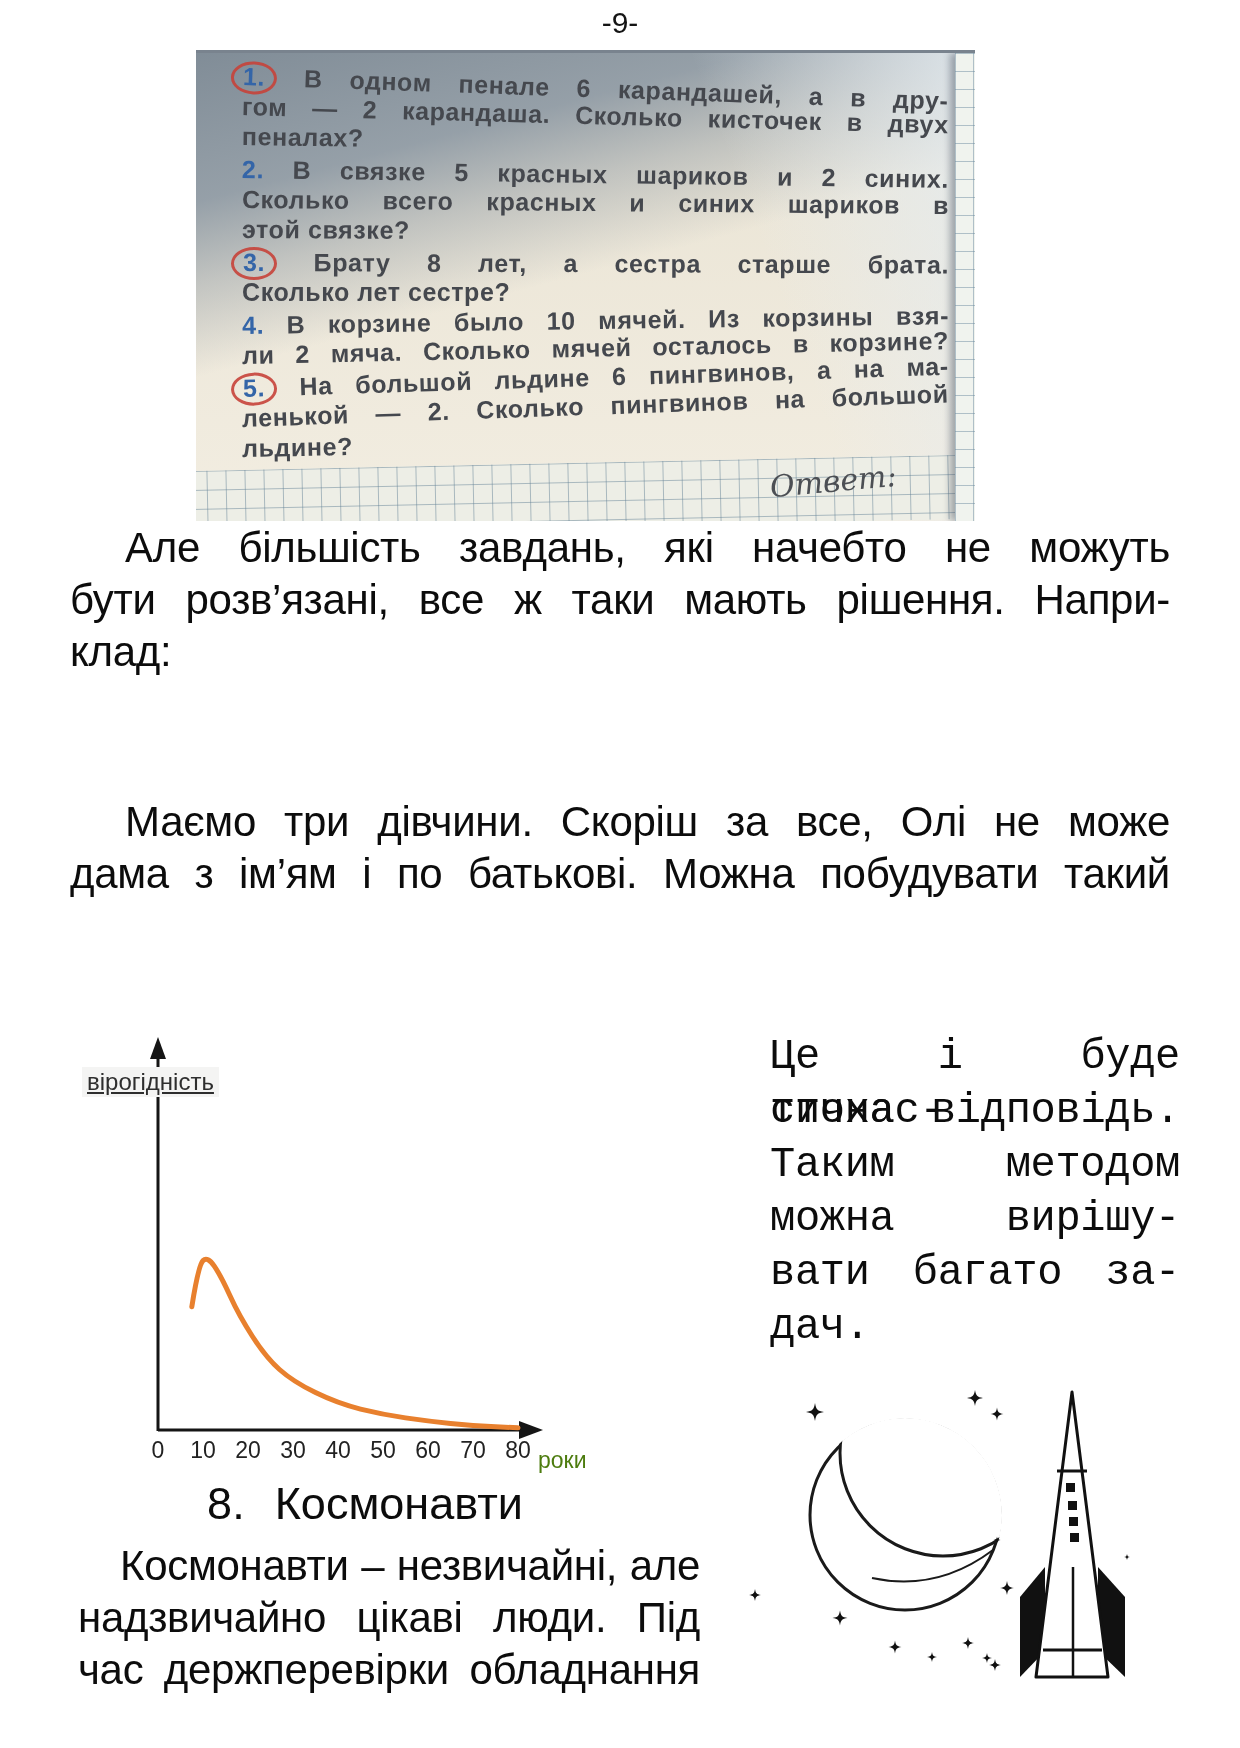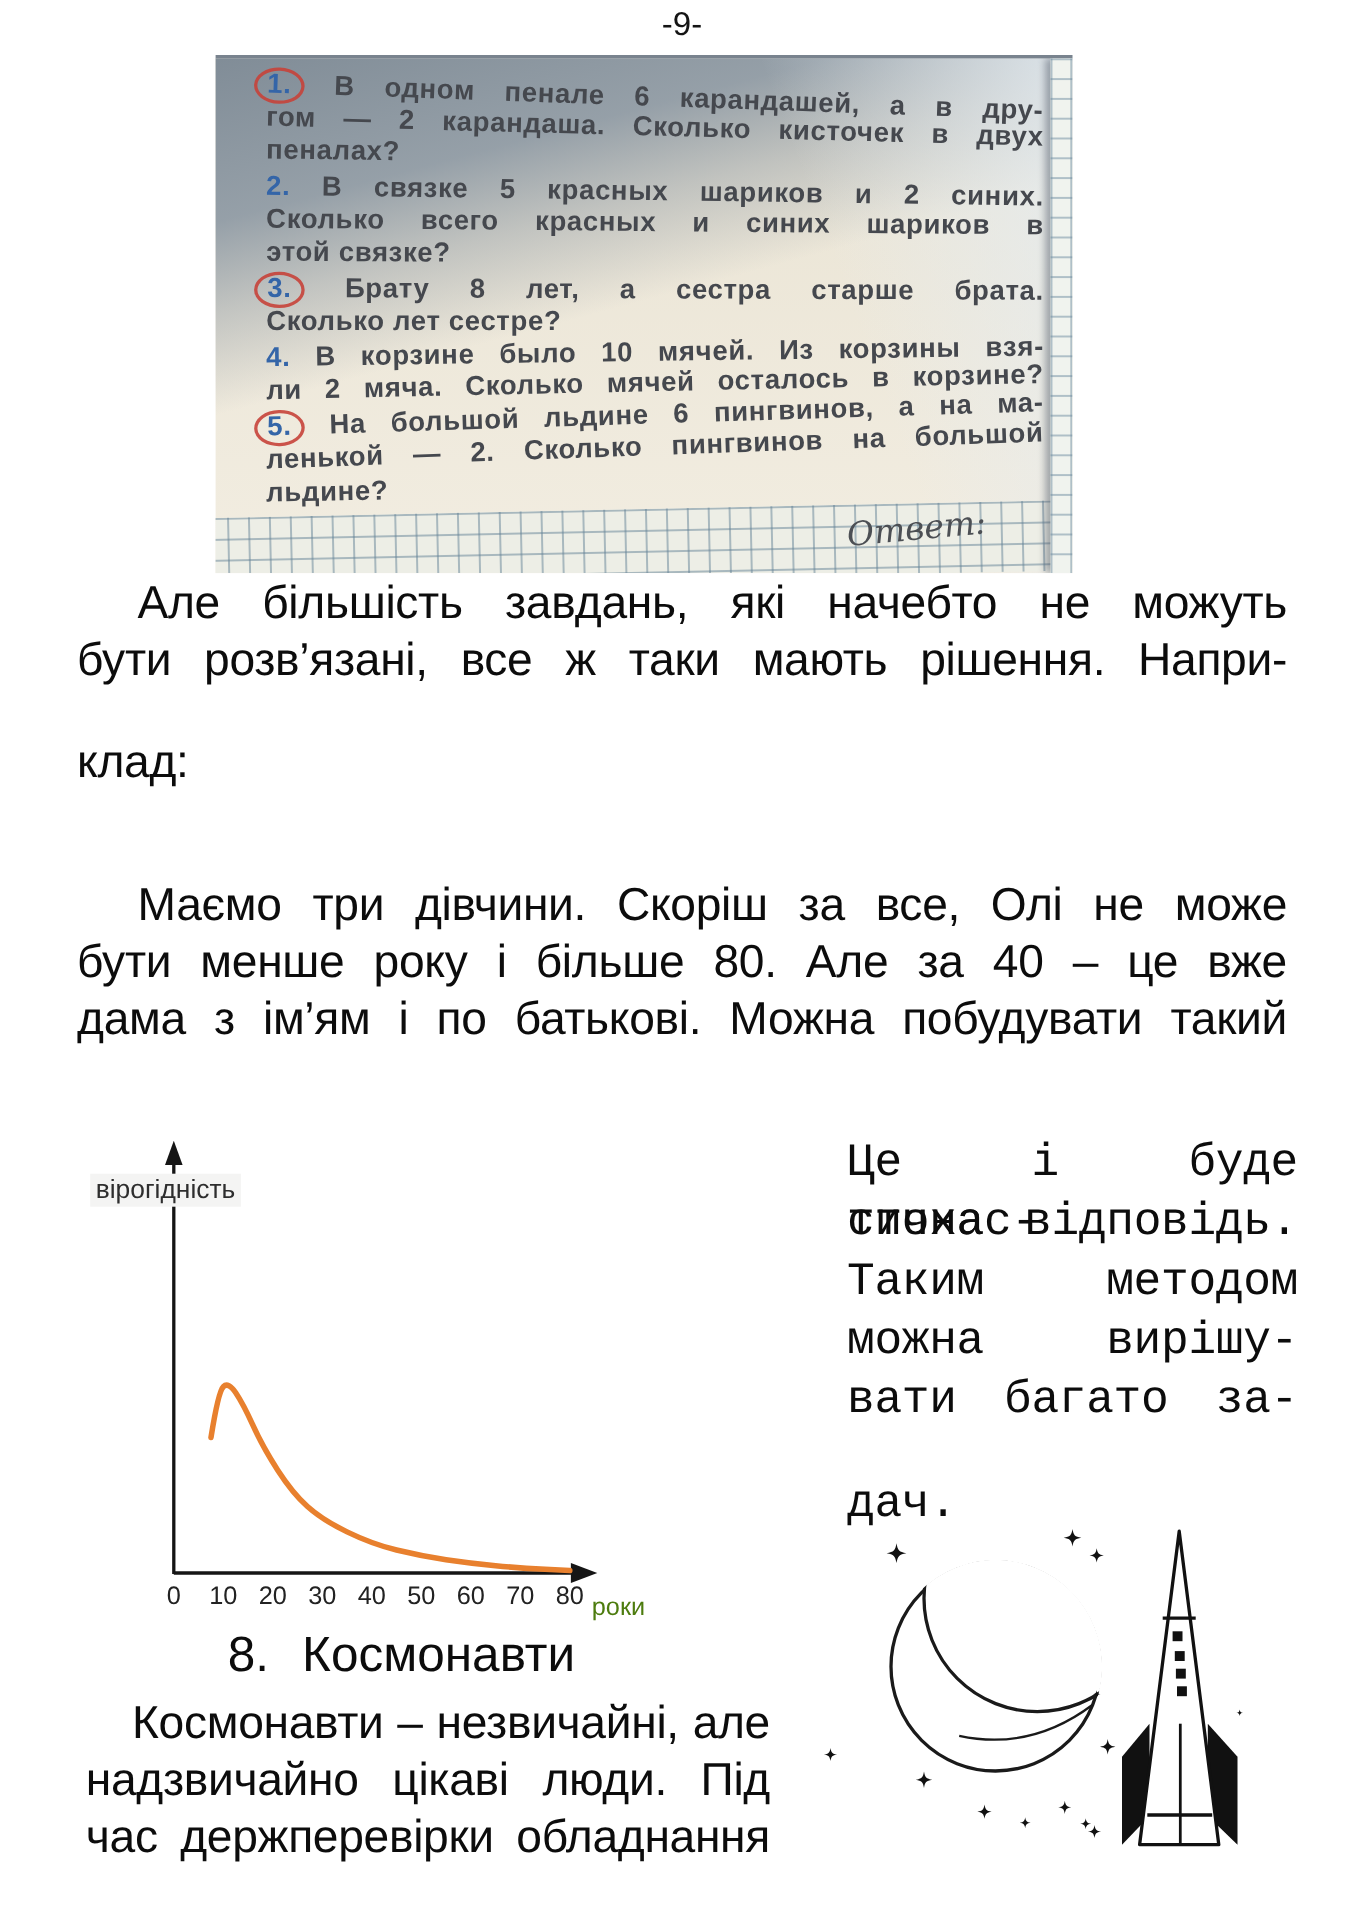--- a/index.html
+++ b/index.html
@@ -33,28 +33,28 @@
         background-image:linear-gradient(rgba(100,130,150,.5) 1.5px,transparent 1.5px),
                          linear-gradient(90deg,rgba(100,130,150,.5) 1.5px,transparent 1.5px);
         background-size:19px 19px;transform:rotate(-1.2deg);}
   .answer{position:absolute;right:62px;top:6px;font-family:"DejaVu Serif",serif;font-style:italic;
         font-size:30px;color:#4c4f54;transform:rotate(-4deg);}
 
   
   .tblock{position:absolute;}
   .tline{font-size:42px;line-height:52px;height:52px;letter-spacing:-.3px;
         text-align:justify;text-align-last:justify;}
-  .tline.end{text-align-last:left;margin-top:40px;}
+  .tline.end{text-align-last:left;}
   .tline.ind{text-indent:55px;}
   .tline.ind2{text-indent:42px;}
 
   
   .chart{position:absolute;left:60px;top:1035px;width:620px;height:450px;}
   .chart svg{position:absolute;left:0;top:0;}
-  .ylab{position:absolute;left:22px;top:32px;font-size:24px;color:#2e2e2e;background:#f4f4f3;padding:1px 5px;}
+  .ylab{position:absolute;left:22px;top:32px;font-size:24px;color:#2e2e2e;background:#f4f4f3;padding:1px 5px;text-decoration:underline;}
   .xtick{position:absolute;top:402px;width:30px;text-align:center;font-size:23px;color:#222;}
   .xunit{position:absolute;left:478px;top:412px;font-size:23px;color:#4d7c0f;text-align:center;}
 
   
   .side{position:absolute;left:770px;top:1030px;width:410px;}
   .side .tline{line-height:54px;height:54px;font-family:Liberation Mono, monospace;}
 
   
   .sect{position:absolute;left:70px;top:1478px;width:590px;text-align:center;font-size:45px;font-weight:400;}
   .sect .num{margin-right:30px;}
@@ -109,21 +109,20 @@
 
   <div class="tblock" style="left:70px;top:522px;width:1100px">
     <div class="tline ind">Але більшість завдань, які начебто не можуть</div>
     <div class="tline">бути розв’язані, все ж таки мають рішення. Напри-</div>
     <div class="tline end">клад:</div>
   </div>
 
 
   <div class="tblock" style="left:70px;top:796px;width:1100px">
     <div class="tline ind">Маємо три дівчини. Скоріш за все, Олі не може</div>
-    <div class="tline">бути менше року і більше 80. Але за 40 – це вже</div>
     <div class="tline">дама з ім’ям і по батькові. Можна побудувати такий</div>
   </div>
 
   <div class="chart">
     <svg width="620" height="450" viewBox="0 0 620 450">
       <line x1="98" y1="18" x2="98" y2="396" stroke="#151515" stroke-width="3"></line>
       <polygon points="98,2 90,24 106,24" fill="#151515"></polygon>
       <line x1="98" y1="395" x2="462" y2="395" stroke="#151515" stroke-width="3"></line>
       <polygon points="483,395 459,386 459,404" fill="#151515"></polygon>
       <path id="prob-curve" d="M 131.8 271.8 Q 138.5 230.0 143.0 225.6 Q 147.5 221.2 154.3 231.1 Q 161.0 241.0 170.0 260.8 Q 179.0 280.6 192.5 301.5 Q 206.0 322.4 219.5 334.5 Q 233.0 346.6 255.5 357.6 Q 278.0 368.6 300.5 374.1 Q 323.0 379.6 345.5 382.9 Q 368.0 386.2 390.5 388.4 Q 413.0 390.6 435.5 391.7 L 458.0 392.8" fill="none" stroke="#e8802e" stroke-width="5" stroke-linecap="round"></path>

